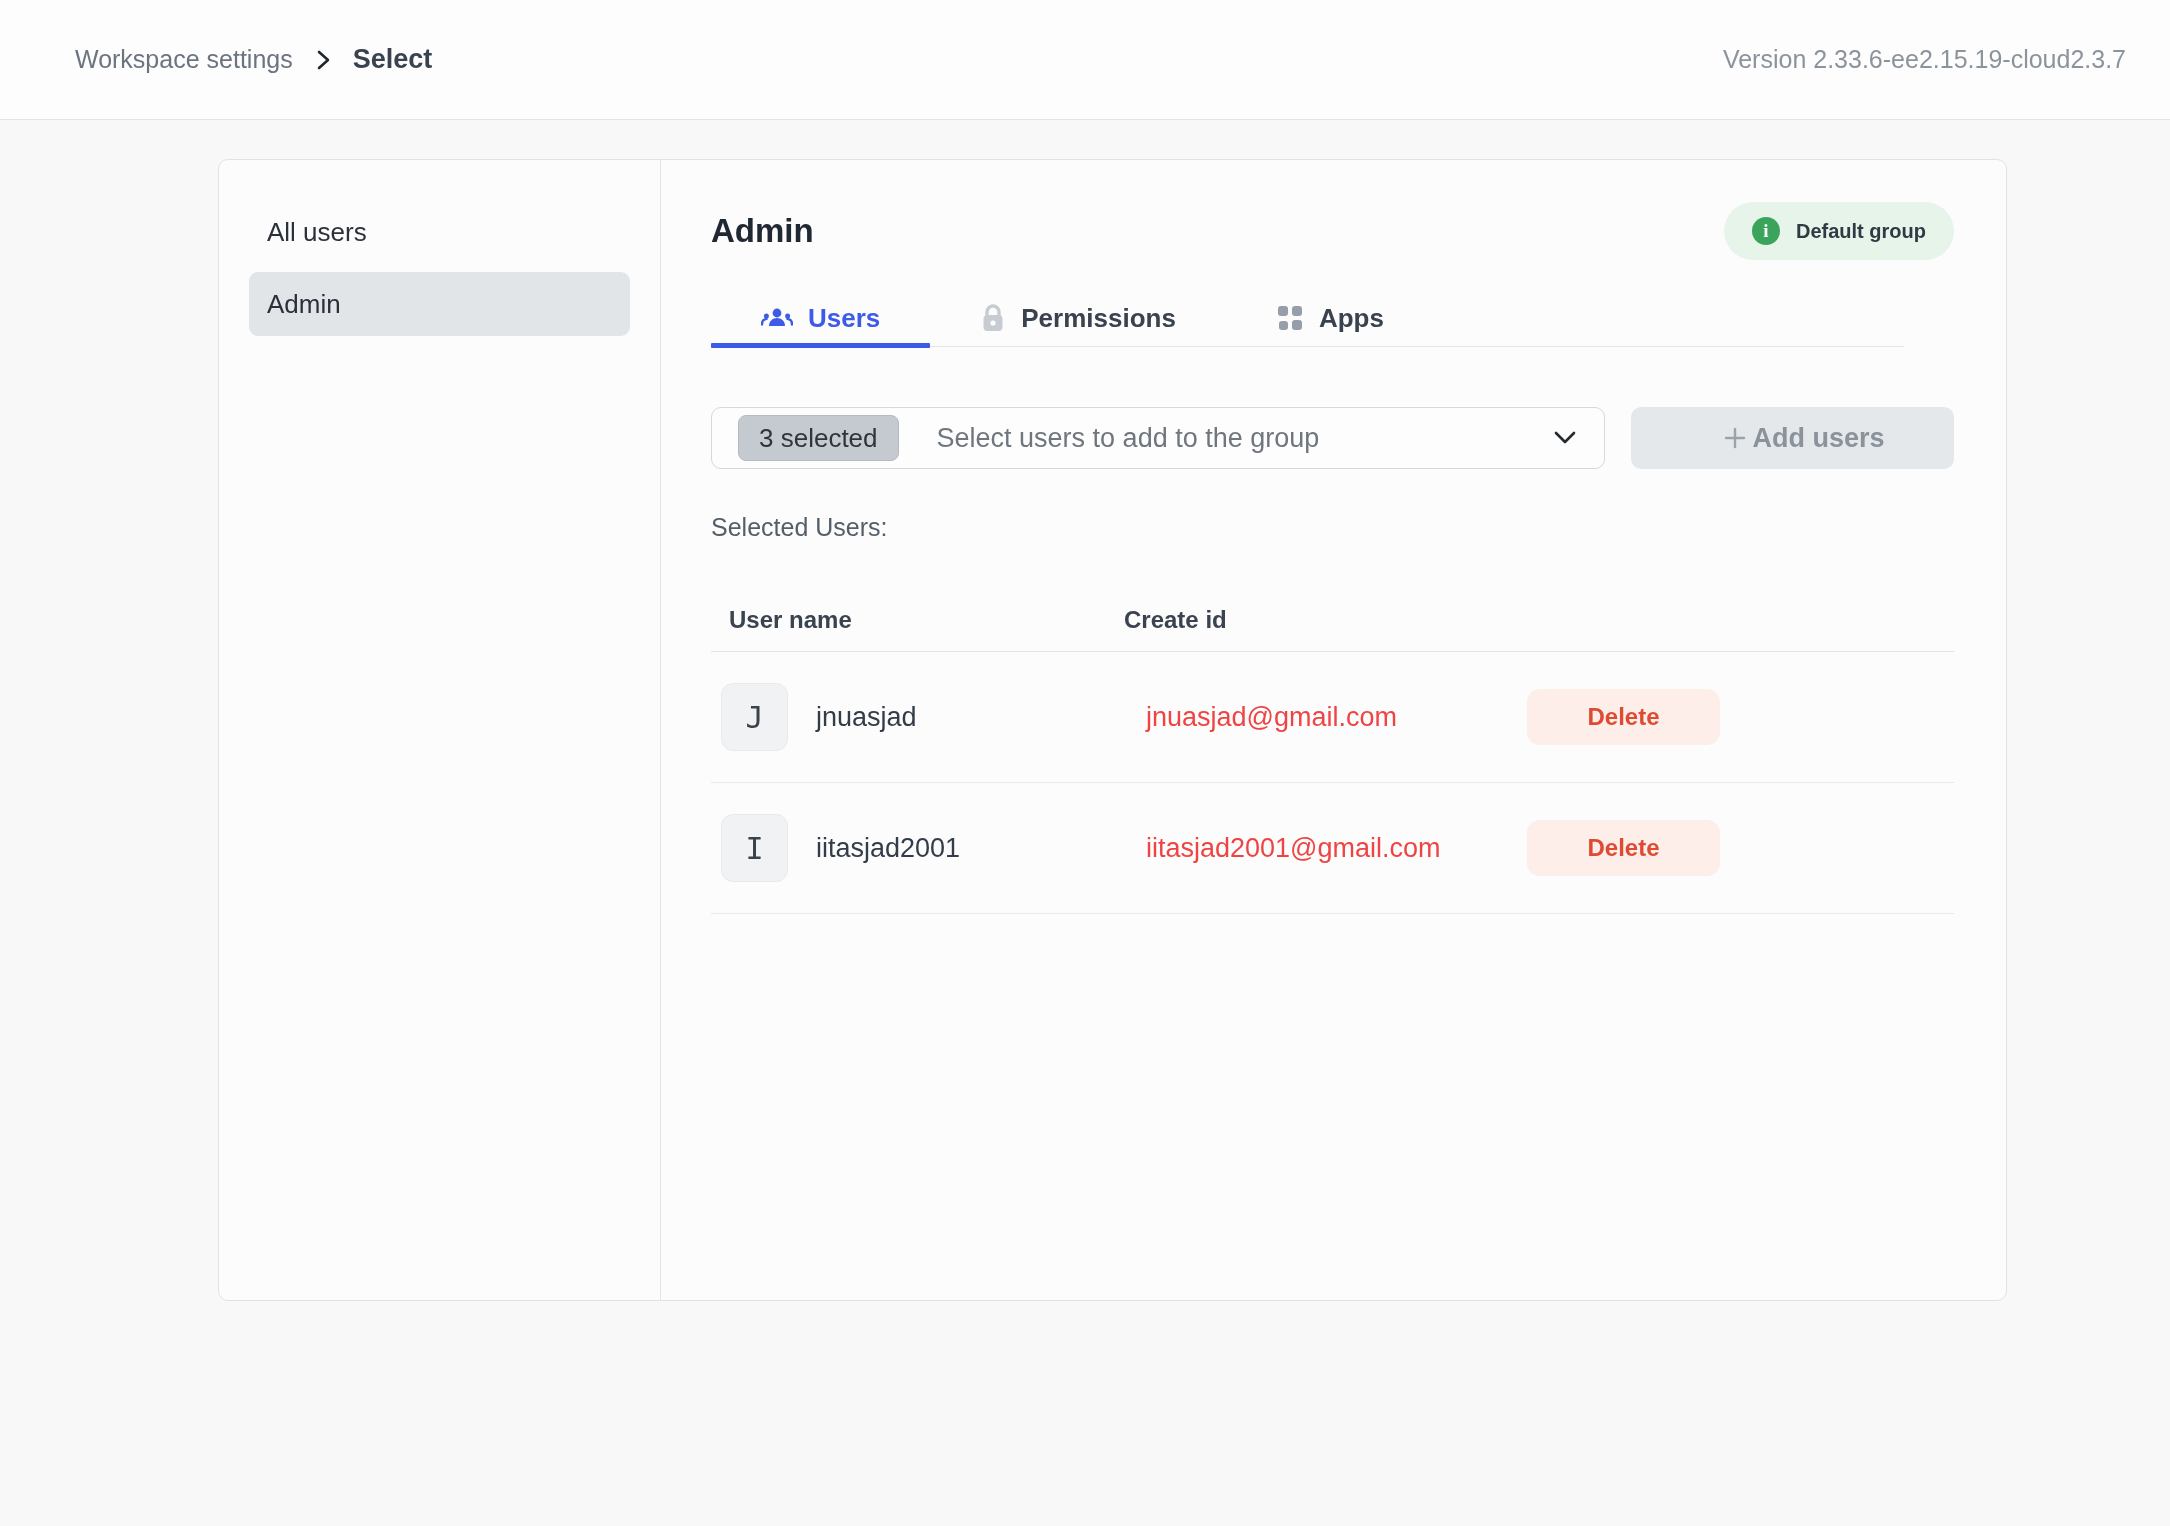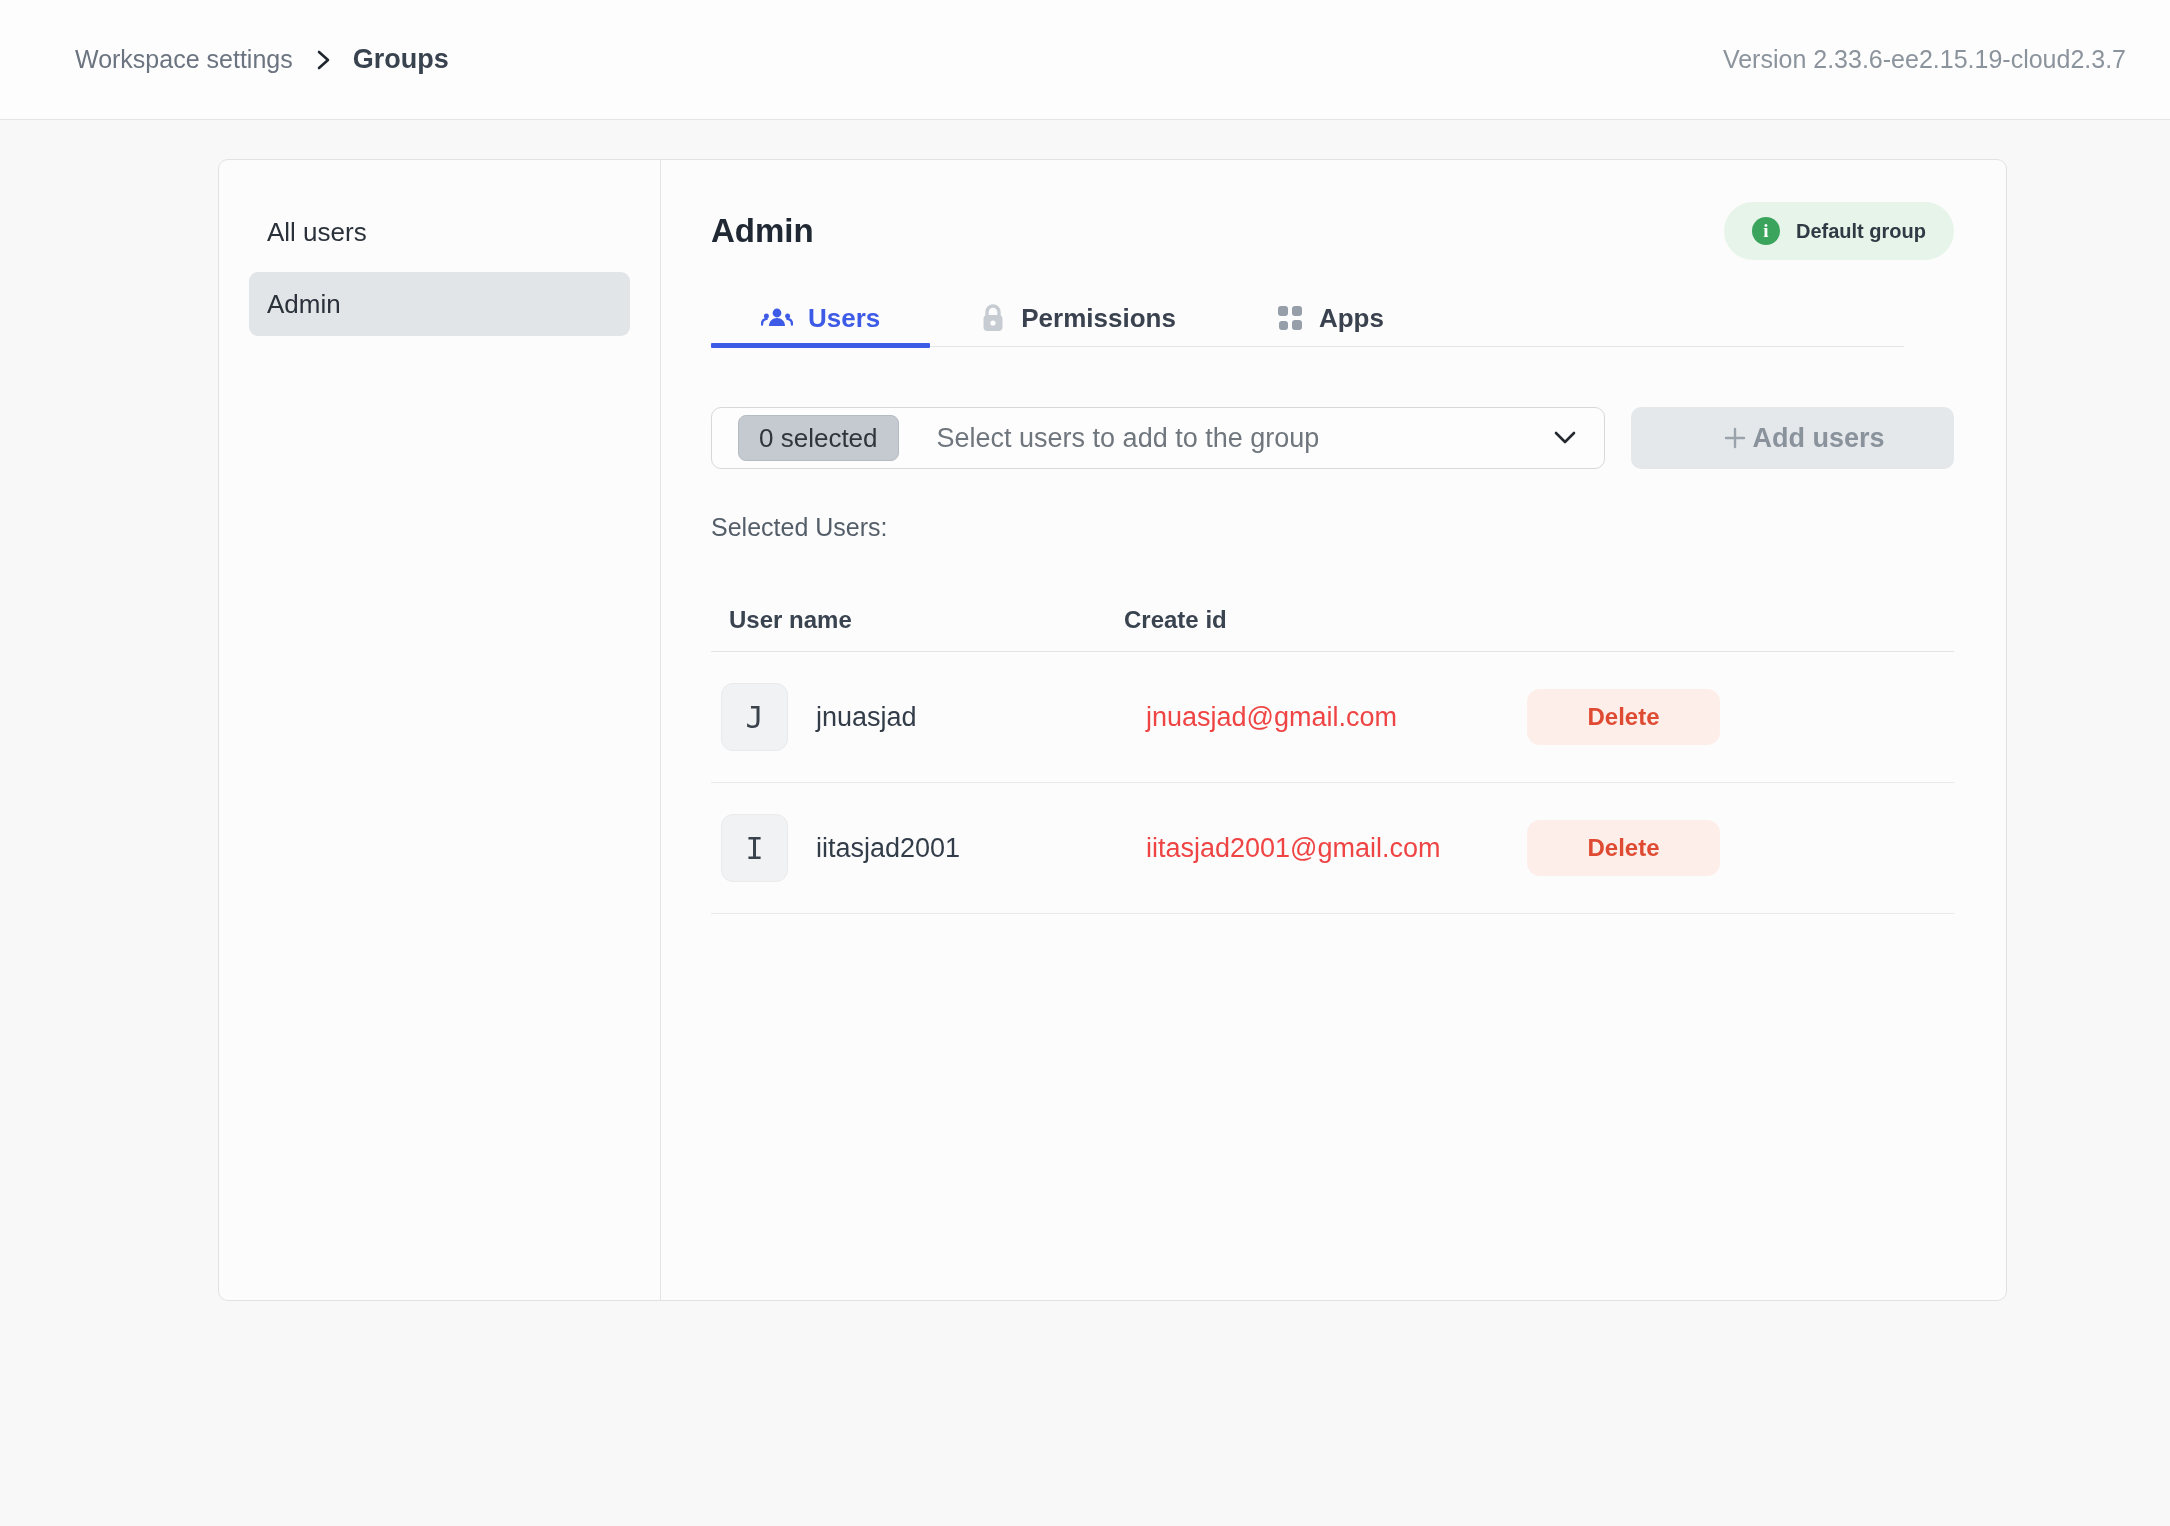--- a/index.html
+++ b/index.html
@@ -156,21 +156,21 @@
 <body>
 
 <div class="top-header">
   <div class="breadcrumb">
     <span class="crumb-link">Workspace settings</span>
     <span class="crumb-sep">
       <svg width="20" height="24" viewBox="0 0 20 24">
           <path d="M6 4 L15 12 L6 20" fill="none" stroke="#1f262e" stroke-width="2.6" stroke-linecap="round" stroke-linejoin="round"></path>
         </svg>
     </span>
-    <span class="crumb-current">Groups</span>
+    <span class="crumb-current">Select</span>
   </div>
   <span class="version">Version 2.33.6-ee2.15.19-cloud2.3.7</span>
 </div>
 
 <div class="content-wrap">
 
 
   <div class="card">
 
     <div class="sidebar">
@@ -219,21 +219,21 @@
               <rect x="3" y="17" width="9" height="9" rx="3" fill="#959ea9"></rect>
               <rect x="16" y="16" width="10" height="10" rx="3" fill="#959ea9"></rect>
             </svg>
           </span>
           <span>Apps</span>
         </div>
       </div>
 
       <div class="select-row">
         <div class="user-select">
-          <span class="count-badge">0 selected</span>
+          <span class="count-badge">3 selected</span>
           <span class="select-placeholder">Select users to add to the group</span>
           <span class="chevron-wrap">
             <svg width="26" height="18" viewBox="0 0 26 18">
                 <path d="M4 4 L13 13 L22 4" fill="none" stroke="#23292f" stroke-width="2.6" stroke-linecap="round" stroke-linejoin="round"></path>
               </svg>
           </span>
         </div>
         <button class="btn-add-users" disabled="">
           <span style="display:flex;">
             <svg width="26" height="26" viewBox="0 0 26 26">

